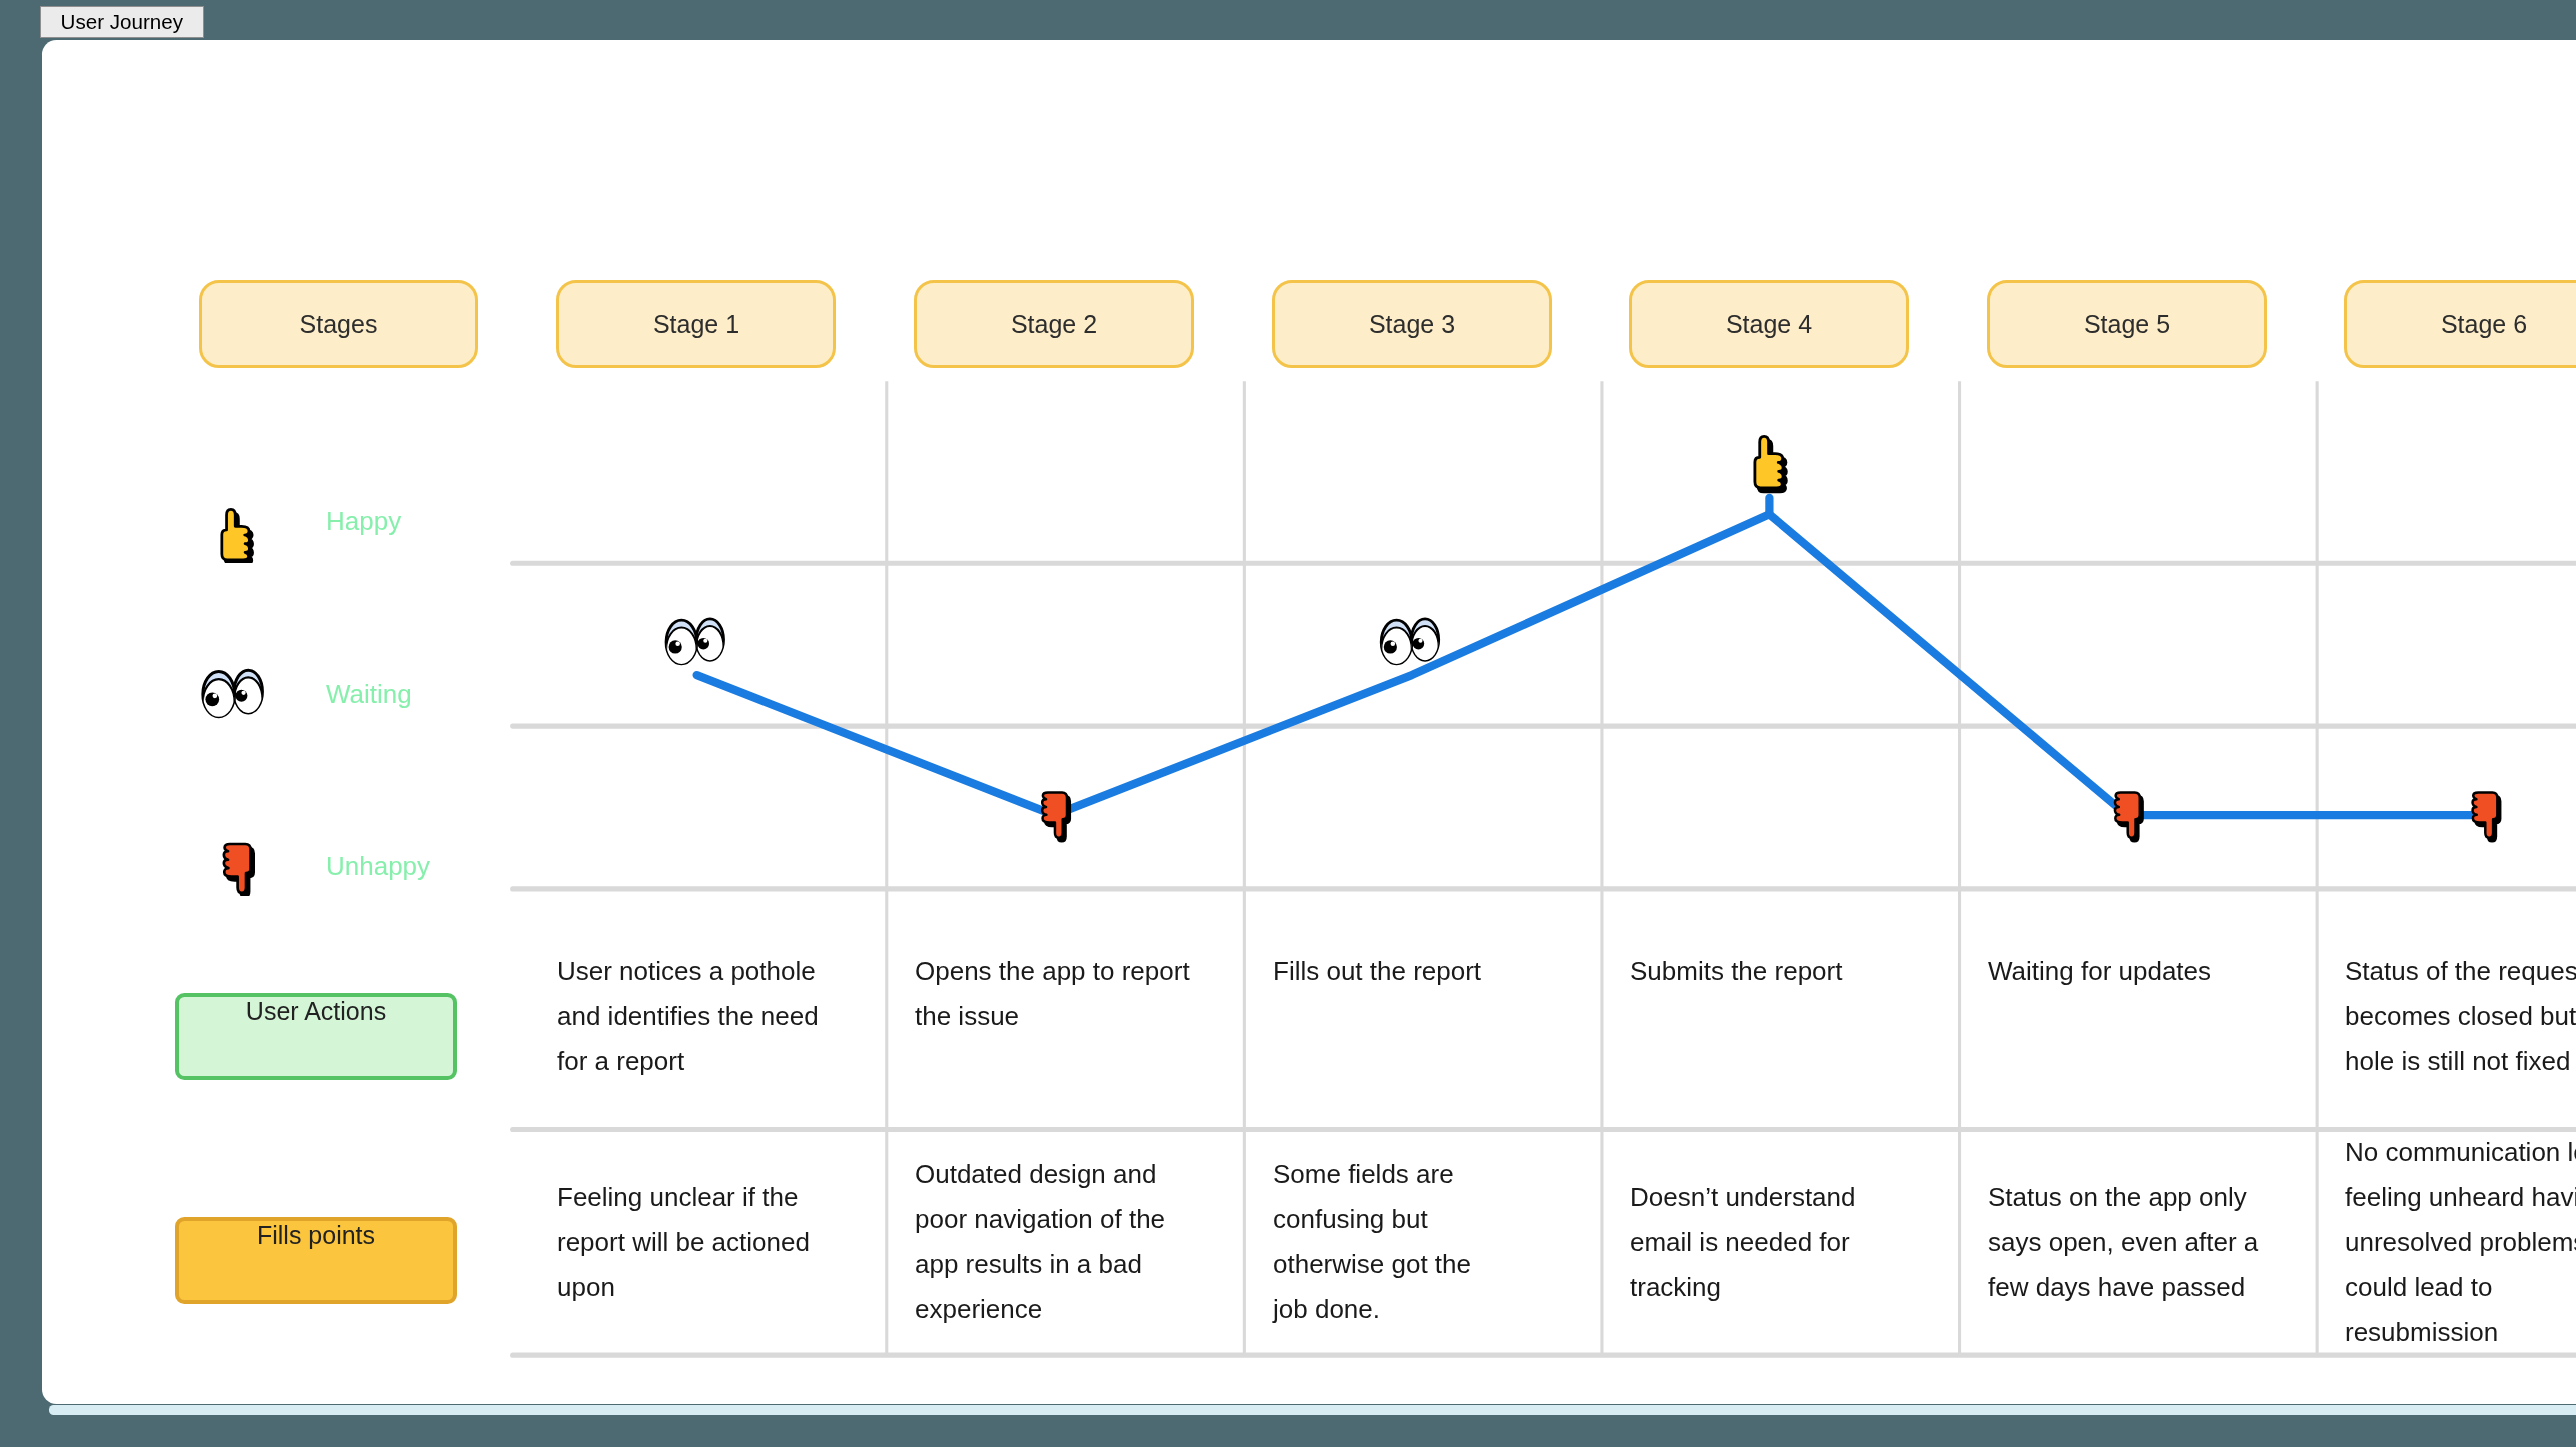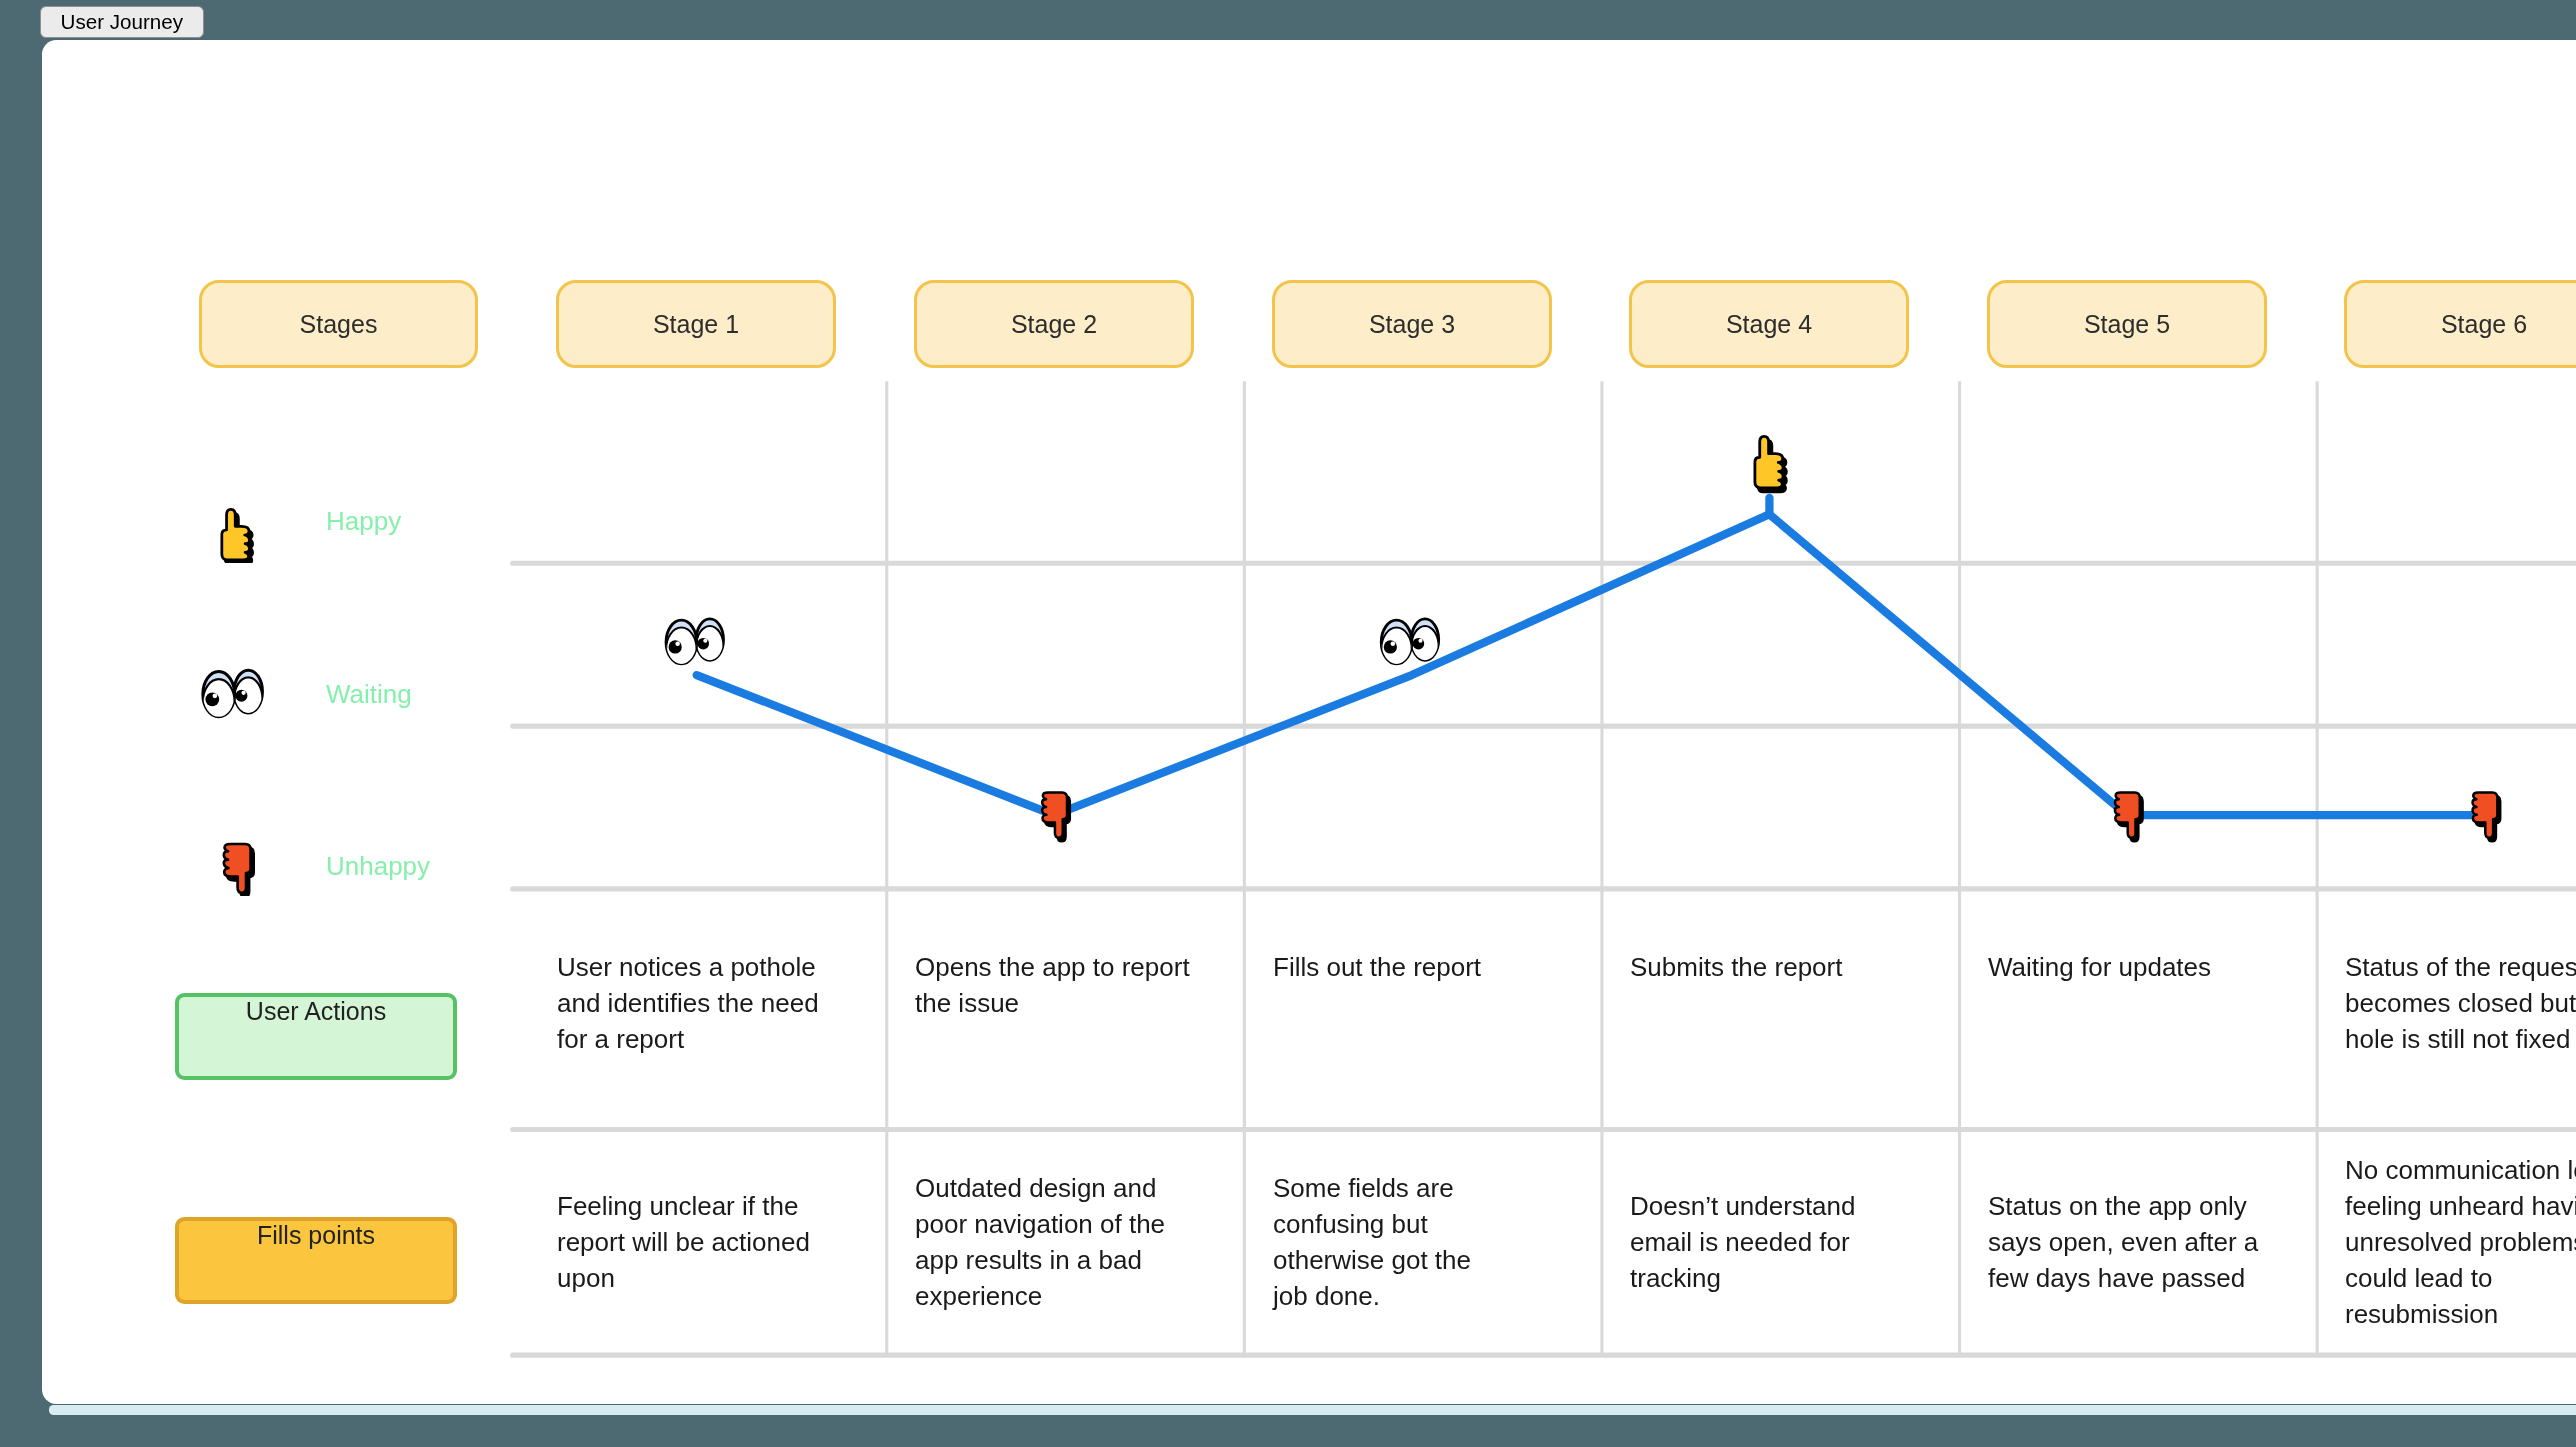--- a/index.html
+++ b/index.html
@@ -6,21 +6,21 @@
   body{
     width:2836px;height:1448px;position:relative;overflow:hidden;
     background:var(--background,#4d6a73);
     font-family:"Liberation Sans", sans-serif;
     color:var(--text,#1f1f1f);
   }
   .tab{
     position:absolute;left:40px;top:6.2px;height:32px;
     padding:0 19.6px;display:flex;align-items:center;justify-content:center;
     background:var(--tab_fill,#ebebeb);
-    border:1.5px solid #8f8f8f;border-radius:6px;
+    border:1.5px solid #8f8f8f;border-radius:0;
     font-size:20.6px;color:#000;box-sizing:border-box;z-index:3;text-align:center;
   }
   .canvas{
     position:absolute;left:42px;top:40px;width:2749px;height:1364px;
     background:var(--canvas,#fff);border-radius:14.4px;z-index:0;
   }
   .scroll-strip{
     position:absolute;left:49px;top:1405px;width:2736px;height:10.3px;
     background:var(--scrollbar,#d8ecf4);border-radius:4.6px;z-index:1;
   }
@@ -45,21 +45,21 @@
   }
   .row-box.actions{
     top:993px;background:var(--user_actions_fill,#d4f6d6);
     border:4.1px solid var(--user_actions_border,#55c264);
   }
   .row-box.pains{
     top:1217px;background:var(--pain_points_fill,#fbc53e);
     border:4.1px solid var(--pain_points_border,#e0a42a);
   }
   .cell{
-    position:absolute;width:286px;font-size:26px;line-height:36px;
+    position:absolute;width:286px;font-size:26px;line-height:45px;
     white-space:pre-line;color:#1a1a1a;z-index:2;
   }
   .cell.action{top:949px;}
   .cell.pain{top:1129px;height:226px;display:flex;align-items:center;}
   .tu-fill{fill:var(--thumbs_up,#ffc628);}
   .td-fill{fill:var(--thumbs_down,#f04e23);}
   .lid-fill{fill:var(--eyelid,#cfe0f7);}
 </style>
 </head>
 <body style="--background: #4d6a73; --canvas: #ffffff; --grid_line: #d9d9d9; --journey_line: #1a7ce0; --stage_box_fill: #fdeec9; --stage_box_border: #f4c44a; --user_actions_fill: #d4f6d6; --user_actions_border: #55c264; --pain_points_fill: #fbc53e; --pain_points_border: #e0a42a; --thumbs_up: #ffc628; --thumbs_down: #f04e23; --eyelid: #cfe0f7; --scrollbar: #d8ecf4; --tab_fill: #ebebeb; --text: #1f1f1f;">

